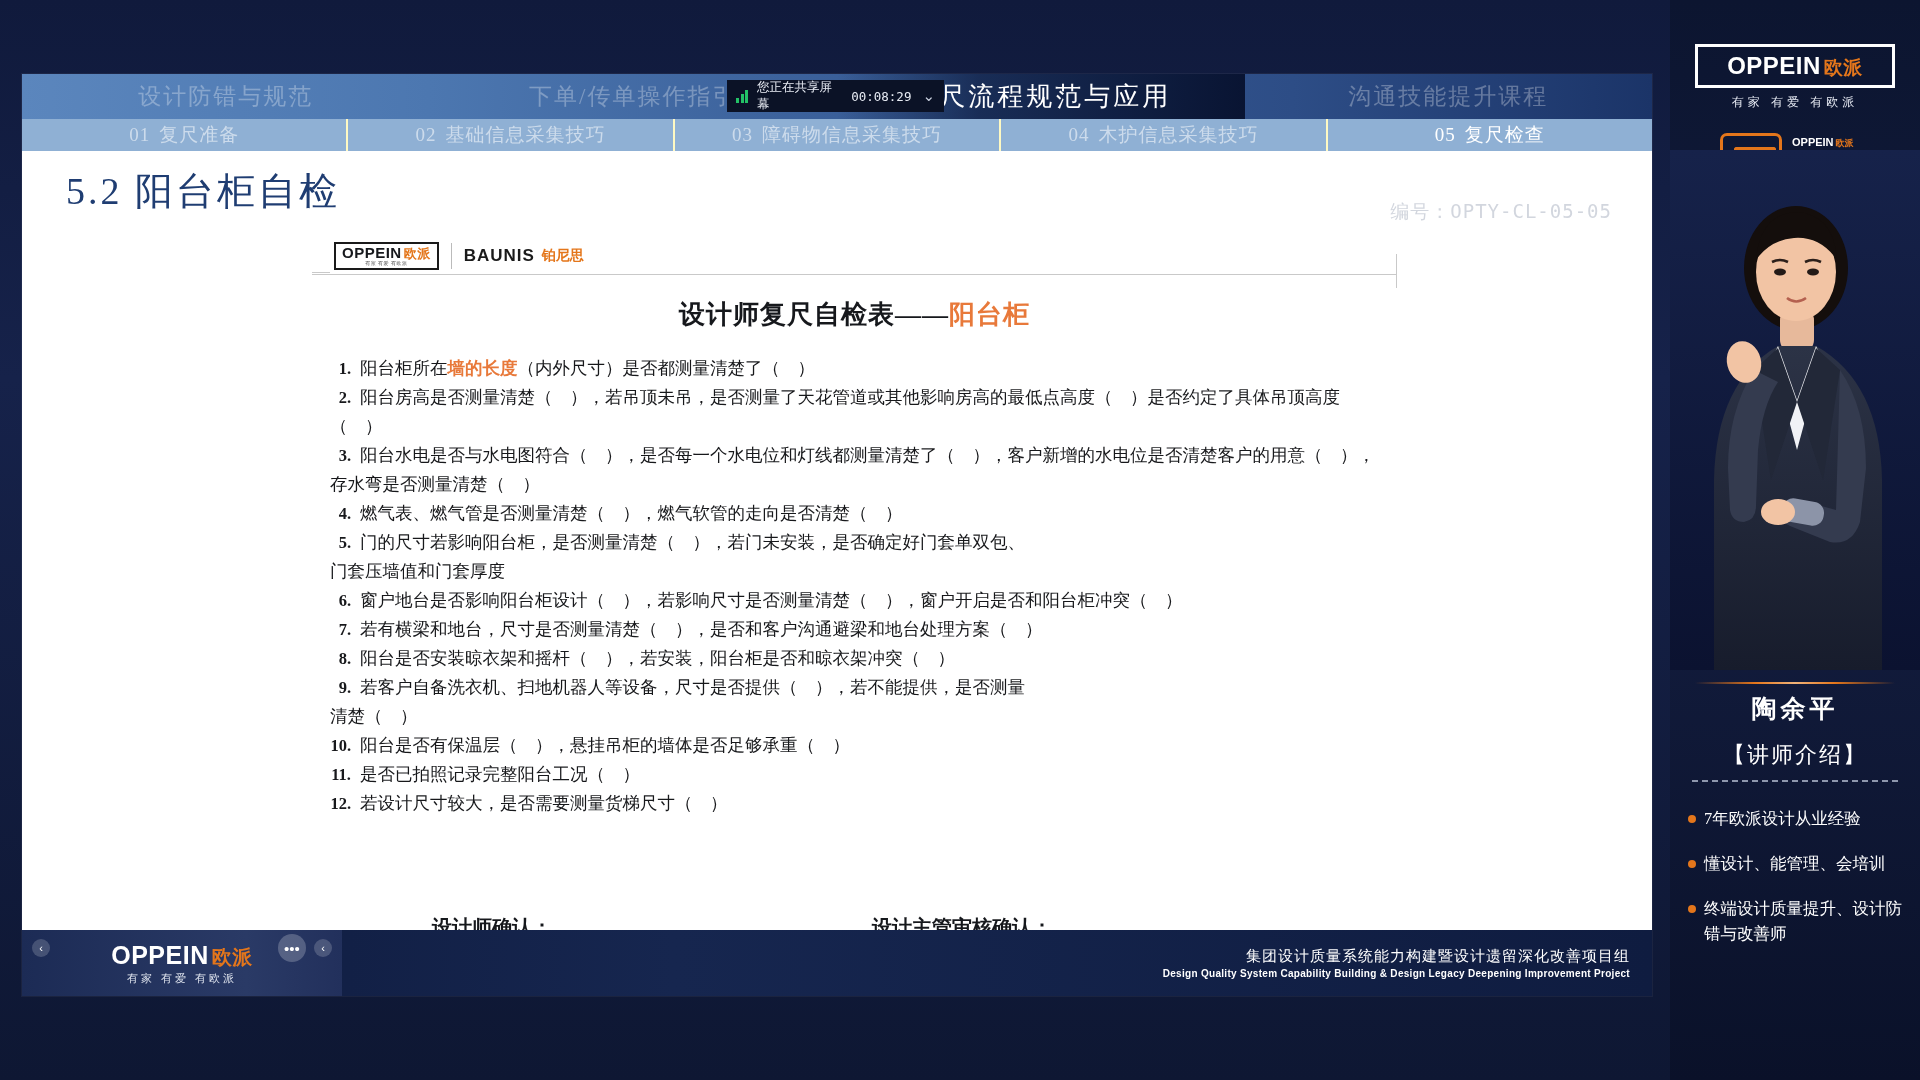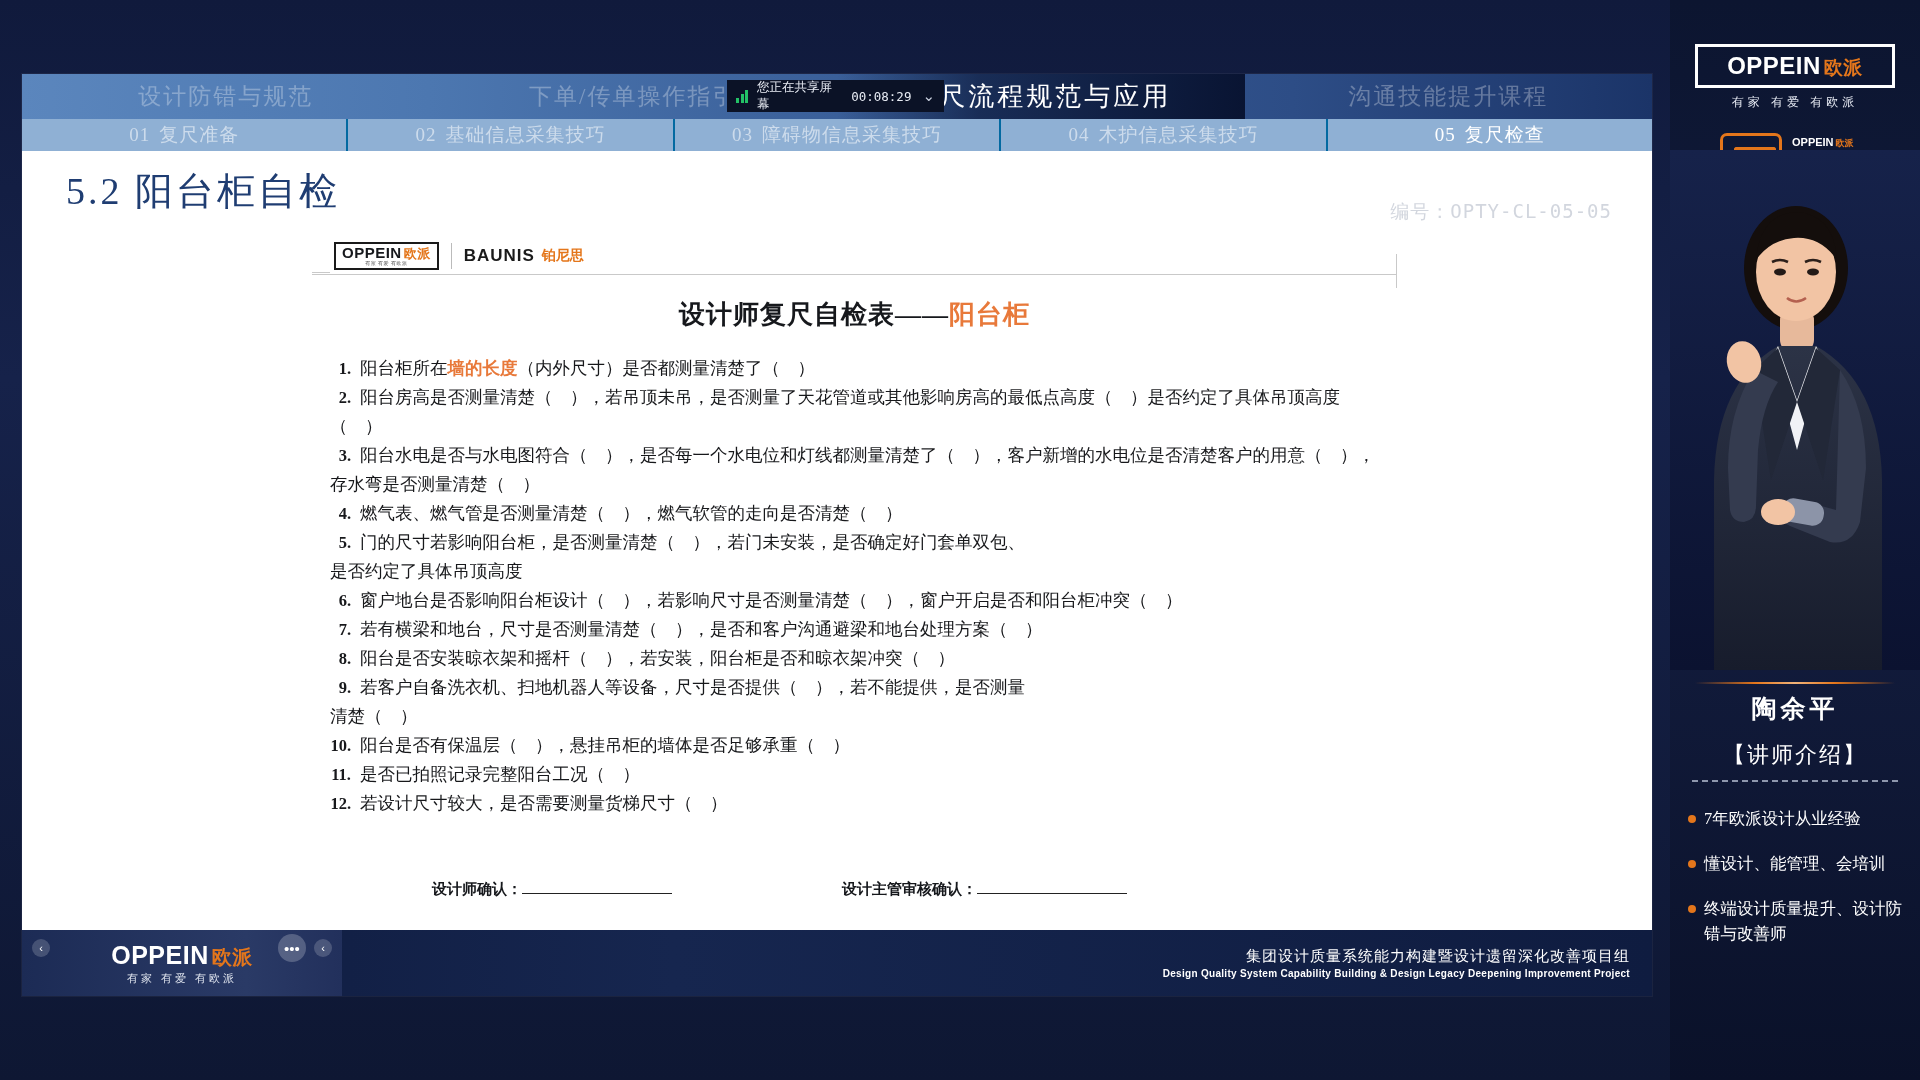--- a/index.html
+++ b/index.html
@@ -55,21 +55,21 @@
     display: flex;
     background: #8fb0d4;
   }
   .subtab {
     flex: 1 1 0;
     display:flex; align-items:center; justify-content:center;
     font-family: "Liberation Serif","DejaVu Serif", serif;
     font-size: 19px;
     letter-spacing: 1px;
     color: rgba(255,255,255,0.55);
-    border-right: 2px solid #0369a1;
+    border-right: 2px solid #fef9c3;
   }
   .subtab:last-child { border-right: none; }
   .subtab.active {
     color: #ffffff;
     background: #8fb0d4;
   }
   .subtab .num { margin-right: 9px; font-family:"Liberation Serif",serif; }
 
   
   .slide-title {
@@ -141,23 +141,23 @@
     line-height: 29px;
     color: #17181b;
   }
   .doc-item { display: flex; align-items: flex-start; }
   .doc-item .ix { min-width: 30px; text-align: right; padding-right: 9px; font-weight: bold; font-size: 16.5px; }
   .doc-item .tx { flex: 1; }
   .doc-cont { padding-left: 0px; }
   .kw { color: #e8793a; font-weight: bold; }
 
   .doc-sign {
-    display: flex; margin: 62px 0 0 120px;
+    display: flex; margin: 96px 0 0 120px;
     font-family:"Liberation Serif","DejaVu Serif",serif;
-    font-size: 15px; font-weight: bold;
+    font-size: 20px; font-weight: bold;
   }
   .doc-sign .s1 { margin-right: 170px; }
   .sigline { display:inline-block; border-bottom:1px solid #222; width:150px; }
 
   
   .slide-footer {
     position:absolute; left:0; bottom:0;
     width: 1630px; height: 66px;
     background: linear-gradient(90deg,#0e1a3d 0%,#16264f 40%,#0f1c40 100%);
     display:flex; align-items:center;
@@ -385,21 +385,21 @@
           </div>
           <div class="doc-cont">存水弯是否测量清楚（　）</div>
           <div class="doc-item">
             <span class="ix">4.</span>
             <span class="tx"><span>燃气表、燃气管是否测量清楚（　），燃气软管的走向是否清楚（　）</span></span>
           </div>
           <div class="doc-item">
             <span class="ix">5.</span>
             <span class="tx"><span>门的尺寸若影响阳台柜，是否测量清楚（　），若门未安装，是否确定好门套单双包、</span></span>
           </div>
-          <div class="doc-cont">是否约定了具体吊顶高度</div>
+          <div class="doc-cont">门套压墙值和门套厚度</div>
           <div class="doc-item">
             <span class="ix">6.</span>
             <span class="tx"><span>窗户地台是否影响阳台柜设计（　），若影响尺寸是否测量清楚（　），窗户开启是否和阳台柜冲突（　）</span></span>
           </div>
           <div class="doc-item">
             <span class="ix">7.</span>
             <span class="tx"><span>若有横梁和地台，尺寸是否测量清楚（　），是否和客户沟通避梁和地台处理方案（　）</span></span>
           </div>
           <div class="doc-item">
             <span class="ix">8.</span>

